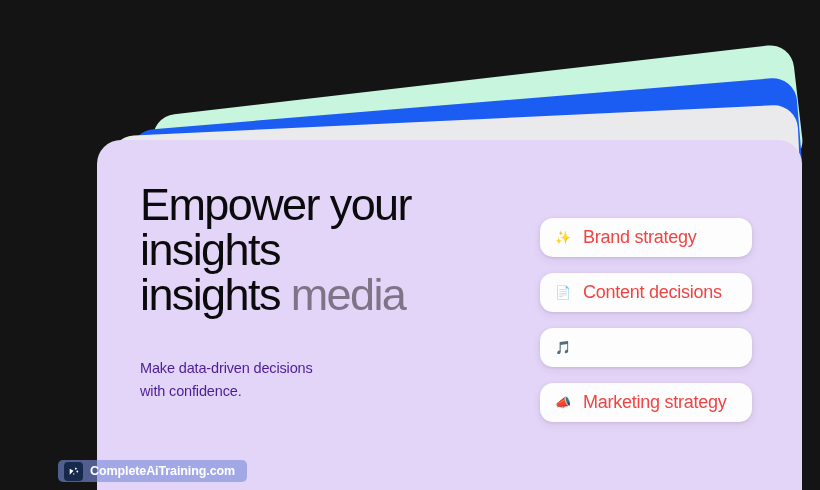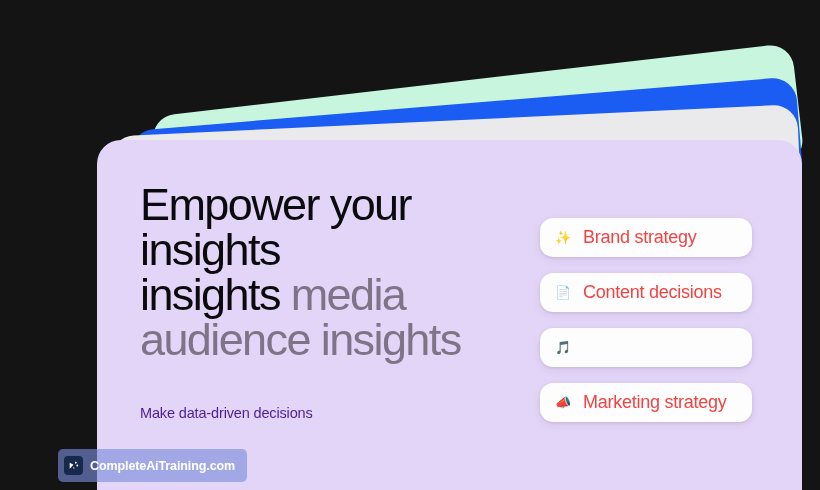--- a/index.html
+++ b/index.html
@@ -143,21 +143,21 @@
     letter-spacing: -0.25px;
     color: #ef4444;
     white-space: nowrap;
   }
 
   
   #watermark {
     position: absolute;
     left: 18px;
     bottom: 8px;
-    height: 33px;
+    height: 22px;
     display: flex;
     align-items: center;
     gap: 7px;
     padding: 0 12px 0 6px;
     border-radius: 5px;
     background: rgba(122,140,220,0.62);
     z-index: 10;
   }
 
   #wm-logo {
@@ -189,25 +189,25 @@
   <div class="stack-card card-white"></div>
 
   <div id="main-card">
 
     <div class="left-col">
 
       <h1 id="headline">
         <span>Empower your</span><br>
         <span>insights</span><br>
         <span>insights</span><span class="muted">&nbsp;</span><span class="muted">media</span><br>
-        <span class="muted">audience insights</span>
       </h1>
 
       <p id="subtitle">
         <span>Make data-driven decisions</span><br>
+        <span>with confidence.</span>
       </p>
 
     </div>
 
     <div class="right-col">
 
       <div class="pill">
         <span class="pill-icon">✨</span>
         <span class="pill-label">Brand strategy</span>
       </div>

